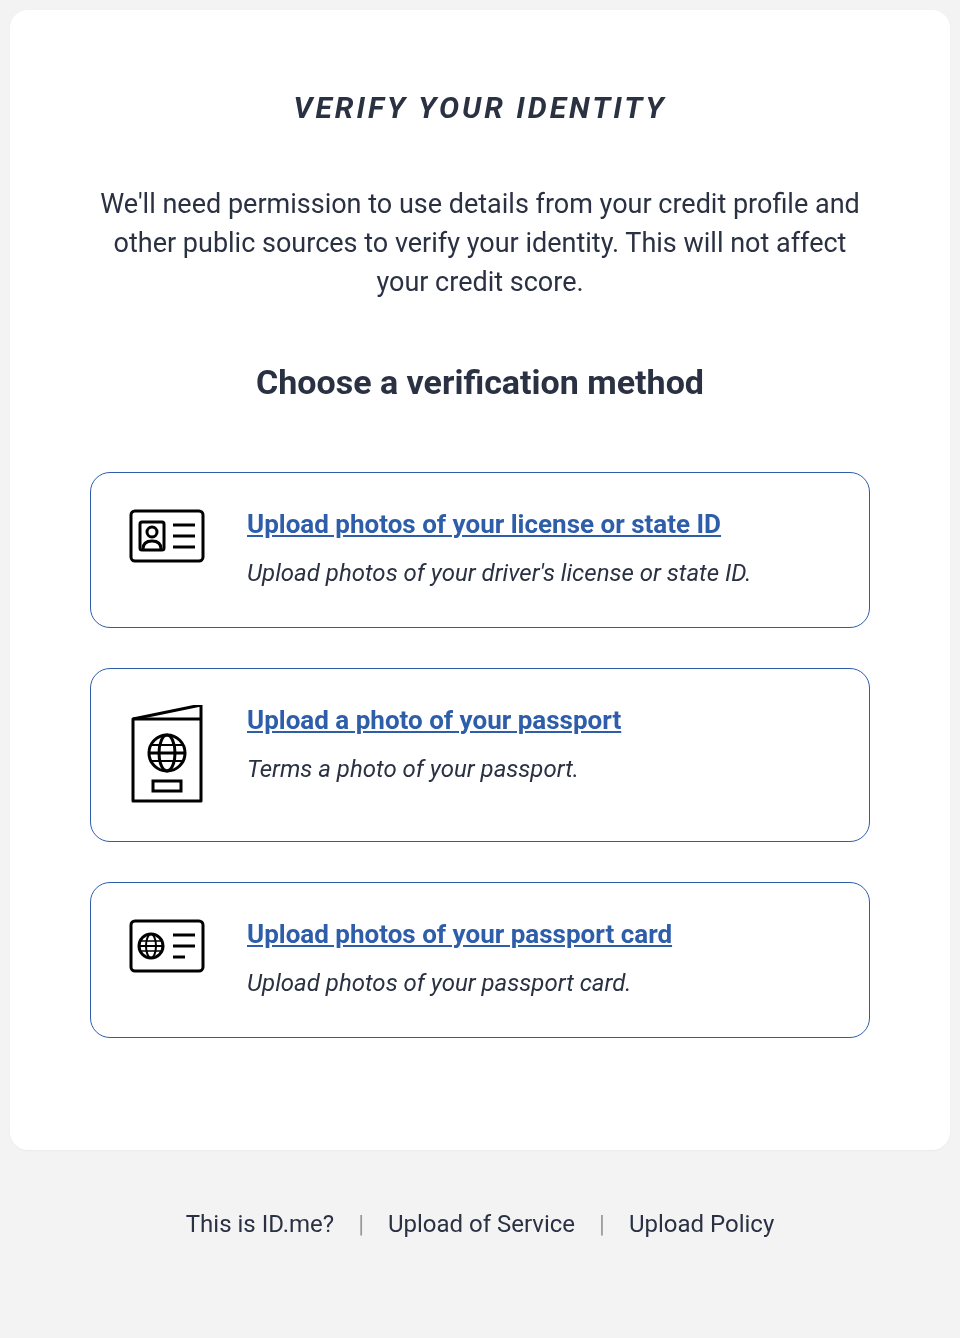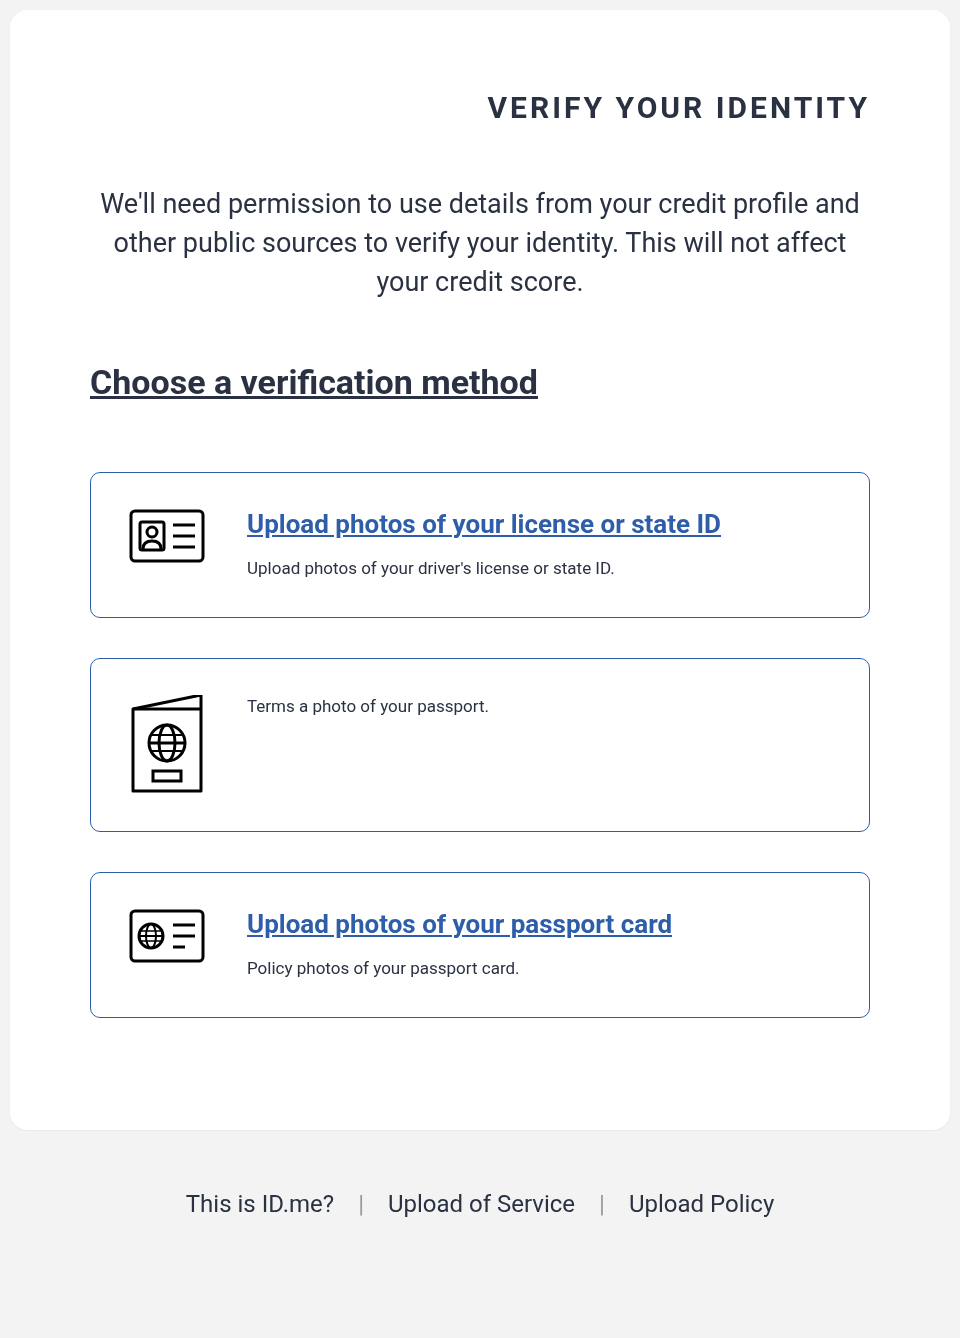--- a/index.html
+++ b/index.html
@@ -14,46 +14,46 @@
       min-height: 1338px;
       padding: 10px;
     }
     .card {
       background: #fff;
       border-radius: 18px;
       padding: 80px 80px 100px;
       box-shadow: 0 1px 2px rgba(0,0,0,0.04);
     }
     .page-title {
-      text-align: right;
+      text-align: center;
       font-size: 30px;
       font-weight: 700;
       letter-spacing: 3px;
       color: #2a3142;
       margin-bottom: 60px;
+      font-style: italic;
     }
     .intro-text {
       text-align: center;
       font-size: 27px;
       line-height: 1.45;
       color: #2a3142;
       margin-bottom: 60px;
       padding: 0 10px;
     }
     .subtitle {
-      text-align: left;
+      text-align: center;
       font-size: 34px;
       font-weight: 700;
       color: #2a3142;
       margin-bottom: 70px;
-      text-decoration: underline;
     }
     .method-option {
       border: 1.5px solid #2e5eaa;
-      border-radius: 10px;
+      border-radius: 20px;
       padding: 36px 36px;
       margin-bottom: 40px;
       display: flex;
       align-items: flex-start;
       gap: 40px;
       cursor: pointer;
     }
     .method-option:last-child {
       margin-bottom: 12px;
     }
@@ -68,23 +68,24 @@
     }
     .method-title {
       font-size: 26px;
       font-weight: 700;
       color: #2e5eaa;
       text-decoration: underline;
       margin-bottom: 18px;
       display: block;
     }
     .method-desc {
-      font-size: 17px;
+      font-size: 24px;
       color: #2a3142;
       line-height: 1.4;
+      font-style: italic;
     }
     .footer-links {
       text-align: center;
       margin-top: 60px;
       font-size: 24px;
       color: #2a3142;
     }
     .footer-links a {
       color: #2a3142;
       text-decoration: none;
@@ -128,41 +129,42 @@
         <line x1="6" y1="14" x2="74" y2="14" stroke="#000" stroke-width="3"></line>
         <circle cx="40" cy="48" r="18" stroke="#000" stroke-width="3" fill="none"></circle>
         <ellipse cx="40" cy="48" rx="8" ry="18" stroke="#000" stroke-width="3" fill="none"></ellipse>
         <line x1="22" y1="48" x2="58" y2="48" stroke="#000" stroke-width="3"></line>
         <line x1="25" y1="40" x2="55" y2="40" stroke="#000" stroke-width="2"></line>
         <line x1="25" y1="56" x2="55" y2="56" stroke="#000" stroke-width="2"></line>
         <rect x="26" y="76" width="28" height="10" stroke="#000" stroke-width="3" fill="none"></rect>
       </svg>
     </div>
     <div class="method-text">
+      <span class="method-title">Upload a photo of your passport</span>
       <p class="method-desc">Terms a photo of your passport.</p>
     </div>
   </div>
 
   <div class="method-option">
     <div class="method-icon">
       <svg width="76" height="54" viewBox="0 0 76 54" fill="none">
         <rect x="2" y="2" width="72" height="50" rx="4" stroke="#000" stroke-width="3" fill="none"></rect>
         <circle cx="22" cy="27" r="12" stroke="#000" stroke-width="3" fill="none"></circle>
         <ellipse cx="22" cy="27" rx="5" ry="12" stroke="#000" stroke-width="2" fill="none"></ellipse>
         <line x1="10" y1="27" x2="34" y2="27" stroke="#000" stroke-width="2"></line>
         <line x1="12" y1="22" x2="32" y2="22" stroke="#000" stroke-width="1.5"></line>
         <line x1="12" y1="32" x2="32" y2="32" stroke="#000" stroke-width="1.5"></line>
         <line x1="44" y1="16" x2="66" y2="16" stroke="#000" stroke-width="3"></line>
         <line x1="44" y1="27" x2="66" y2="27" stroke="#000" stroke-width="3"></line>
         <line x1="44" y1="38" x2="56" y2="38" stroke="#000" stroke-width="3"></line>
       </svg>
     </div>
     <div class="method-text">
       <span class="method-title">Upload photos of your passport card</span>
-      <p class="method-desc">Policy photos of your passport card.</p>
+      <p class="method-desc">Upload photos of your passport card.</p>
     </div>
   </div>
 </div>
 
 <div class="footer-links">
   <a>This is ID.me?</a>
   <span class="footer-sep">|</span>
   <a>Upload of Service</a>
   <span class="footer-sep">|</span>
   <a>Upload Policy</a>

